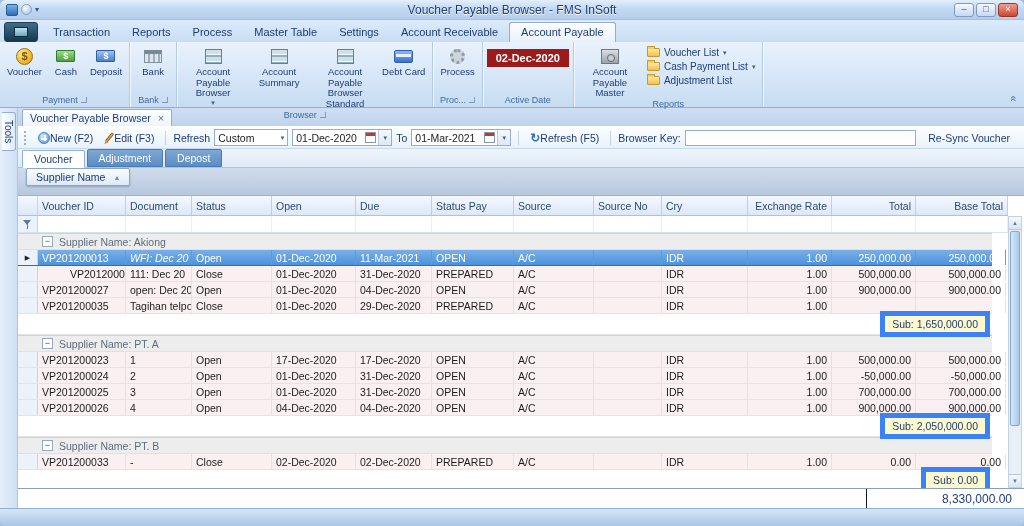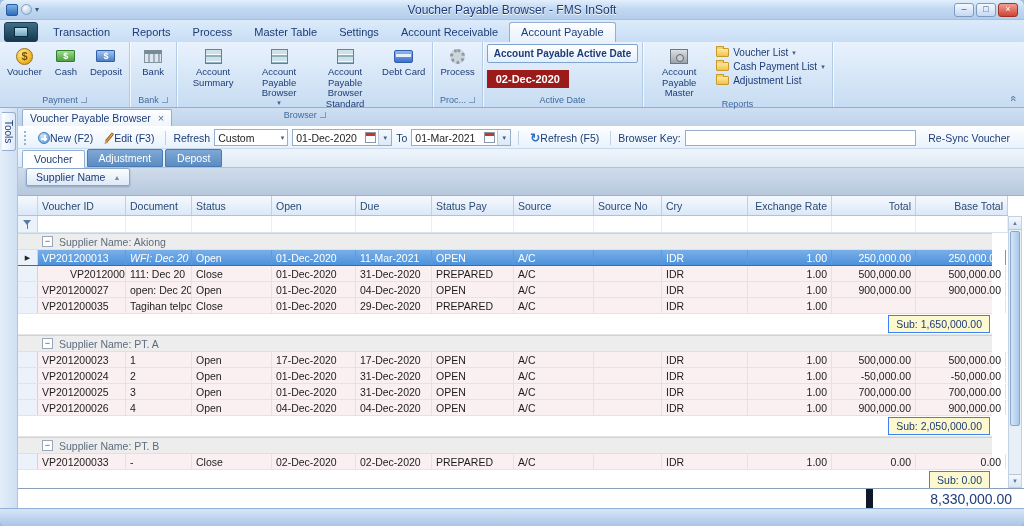--- a/index.html
+++ b/index.html
@@ -133,24 +133,24 @@
   .gview{height:255px;overflow:hidden;background:#fff;}
   .tdata{height:16px;background:#faf0f1;border-bottom:1px solid #ece1e2;}
   .tdata.sel{background:linear-gradient(#79afe8,var(--selection,#4c92dc));border-bottom:1px solid #2f6db6;}
   .tdata.sel .tcell{color:#fff;border-right-color:#5e9cd8;}
   .tdata.sel .ind{background:#ecf2fa;color:#222;}
   .tgroup{height:17px;background:#ededed;border-top:1px solid #d2d2d2;border-bottom:1px solid #e0e0e0;
     color:#5c6c7c;font-size:10.5px;align-items:center;padding-left:24px;gap:6px;}
   .expand{width:11px;height:11px;border:1px solid #98a8ba;background:#fff;display:flex;align-items:center;justify-content:center;
     font-size:9px;color:#445;line-height:1;flex:0 0 auto;}
   .tsub{height:21px;background:#fff;border-bottom:1px solid #e4e4e4;justify-content:flex-end;align-items:center;padding-right:2px;}
-  .subbox{background:var(--subtotal-bg,#fdf8cd);border:1px solid #3b82f6;font-size:10.5px;color:#1d3c77;padding:2px 7px;}
+  .subbox{background:var(--subtotal-bg,#fdf8cd);border:5px solid #3b82f6;font-size:10.5px;color:#1d3c77;padding:2px 7px;}
   .gsummary{height:20px;background:#fff;border-top:1px solid #8aa0b8;display:flex;justify-content:flex-end;align-items:center;padding-right:8px;}
-  .gtotal{width:150px;height:100%;display:flex;align-items:center;justify-content:flex-end;border-left:7px solid #0f172a;
-    font-size:14px;color:#1d3c77;padding-right:4px;padding-left:27px;}
+  .gtotal{width:150px;height:100%;display:flex;align-items:center;justify-content:flex-end;border-left:1px solid #0f172a;
+    font-size:12px;color:#1d3c77;padding-right:4px;padding-left:27px;}
 
   .vscroll{position:absolute;right:2px;top:48px;height:272px;width:14px;display:flex;flex-direction:column;
     background:#e9eff7;border:1px solid #c2d2e4;}
   .sarrow{height:13px;display:flex;align-items:center;justify-content:center;font-size:6px;color:#5a7aa0;
     background:linear-gradient(#f5f9fd,#d8e5f4);border-bottom:1px solid #b8c8dc;}
   .sarrow.down{margin-top:auto;border-top:1px solid #b8c8dc;border-bottom:none;}
   .strack{flex:1;position:relative;}
   .sthumb{position:absolute;top:1px;left:1px;right:1px;height:80%;background:linear-gradient(90deg,#d6e6f8,#a9c8ea);
     border:1px solid #87a7cb;border-radius:2px;}
 
@@ -230,28 +230,28 @@
           <span class="launcher"></span>
         </div>
     </div>
 
     <div class="rgroup">
       <div class="rbody">
         <div class="bigbtn">
           <span class="ic">
               <span class="cabinet"></span>
             </span>
-          <span class="blabel">Account Summary</span>
-        </div>
-        <div class="bigbtn">
-          <span class="ic">
-              <span class="cabinet"></span>
-            </span>
           <span class="blabel">Account Payable Browser</span>
           <span class="caret">▾</span>
+        </div>
+        <div class="bigbtn">
+          <span class="ic">
+              <span class="cabinet"></span>
+            </span>
+          <span class="blabel">Account Summary</span>
         </div>
         <div class="bigbtn">
           <span class="ic">
               <span class="cabinet"></span>
             </span>
           <span class="blabel">Account Payable Browser Standard</span>
         </div>
         <div class="bigbtn">
           <span class="ic">
               <span class="card"></span>
@@ -275,21 +275,20 @@
         </div>
       </div>
       <div class="rcaption">
           <span>Proc...</span>
           <span class="launcher"></span>
         </div>
     </div>
 
     <div class="rgroup">
       <div class="rbody" style="flex-direction:column;align-items:flex-start;">
-        <span class="adlabel">Account Payable Active Date</span>
         <span class="adate">02-Dec-2020</span>
       </div>
       <div class="rcaption">
           <span>Active Date</span>
         </div>
     </div>
 
     <div class="rgroup">
       <div class="rbody">
         <div class="bigbtn">

